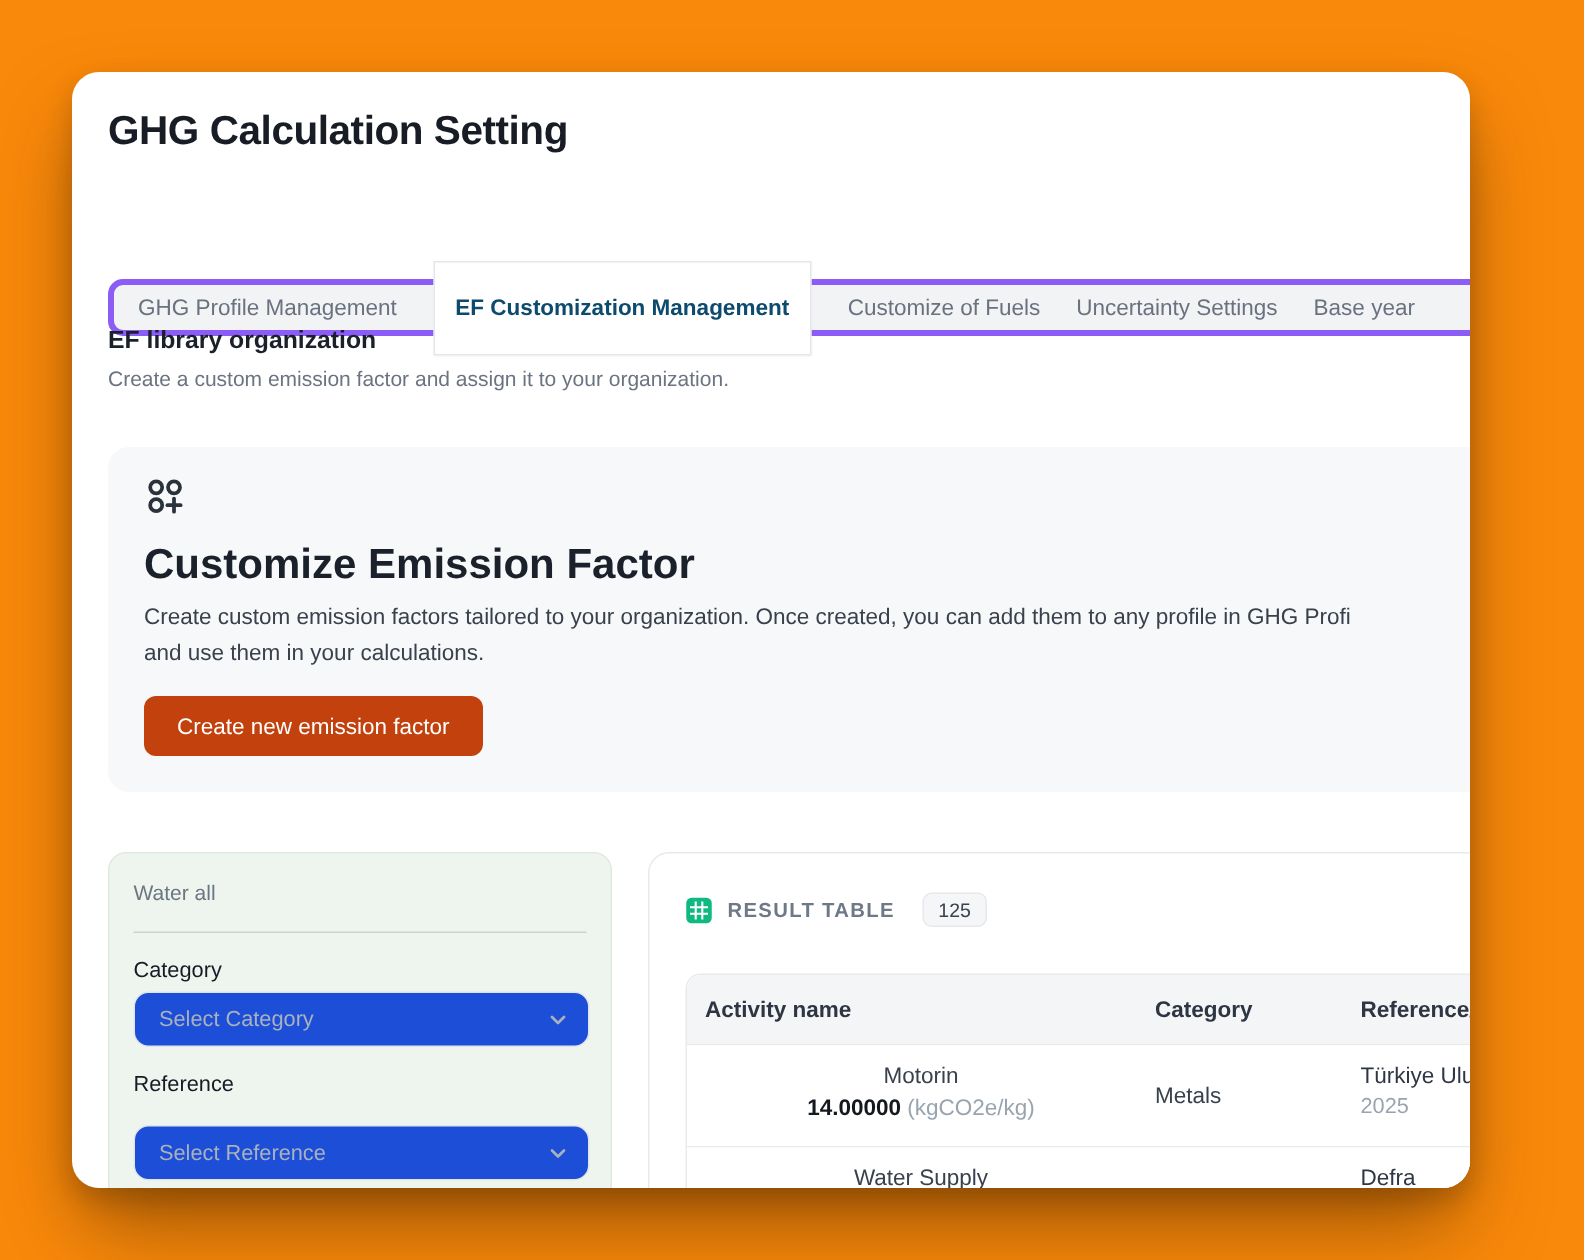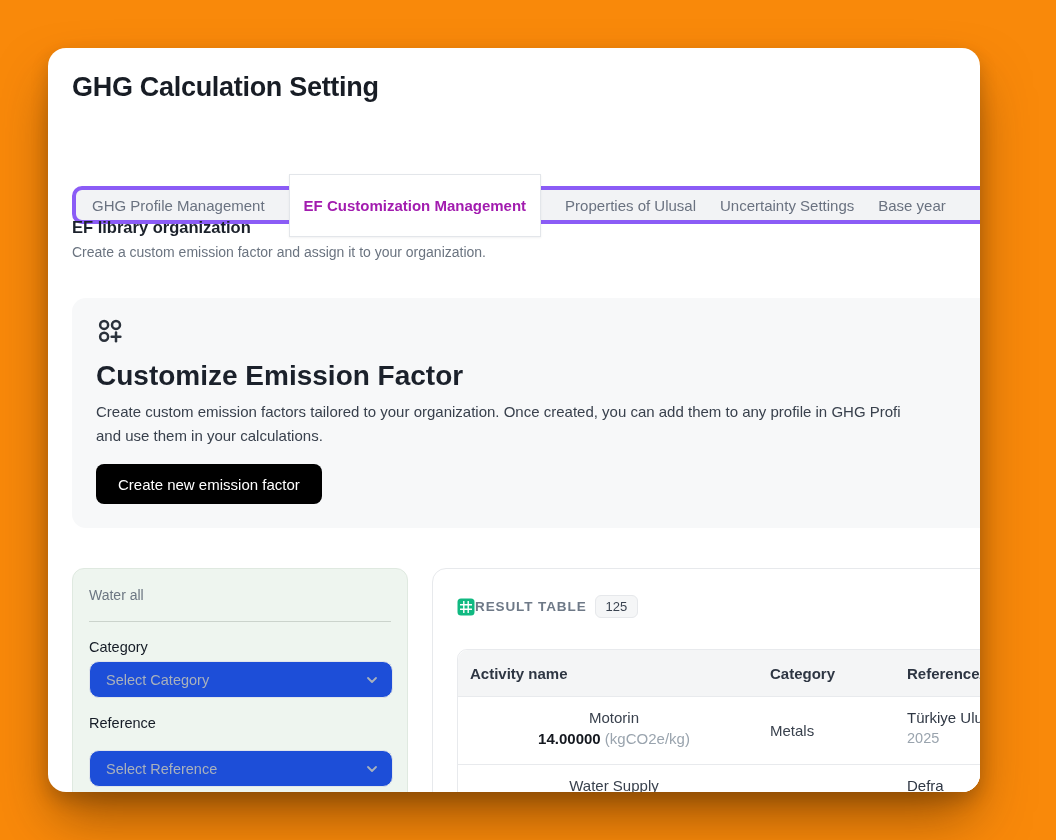--- a/index.html
+++ b/index.html
@@ -22,21 +22,21 @@
   
   .tabs {
     position:absolute; left:24px; top:94px; width:924px; height:38px;
     background:#F2F3F5; border:4px solid #8b5cf6; border-radius:10px;
     display:flex; align-items:center; gap:24px; padding:0 16px;
     font-size:15px; color:#6A7280; white-space:nowrap;margin-top:44px;
   }
   .tab { cursor:default; }
   .tab.active {
     background:#ffffff; border:1px solid #E3E6EA; border-radius:0;
-    padding:22px 14px; color:#a21caf; font-weight:700;
+    padding:22px 14px; color:#0c4a6e; font-weight:700;
     box-shadow:0 1px 2px rgba(16,24,40,.06);
   }
   .section-heading {
     position:absolute; left:24px; top:170px;
     font-size:16.5px; font-weight:700; color:#1B212B;
   }
   .section-sub {
     position:absolute; left:24px; top:196px;
     font-size:14px; color:#6B7480;
   }
@@ -51,21 +51,21 @@
     font-size:28px; font-weight:700; color:#1B212B;
   }
   .customize-desc {
     position:absolute; left:24px; top:102px; width:990px;
     font-size:15px; line-height:24px; color:#39414D;
     white-space:nowrap; overflow:hidden;
   }
   .create-btn {
     position:absolute; left:24px; top:166px; height:40px;
     display:inline-flex; align-items:center; padding:0 22px;
-    background:#000000; border:none; border-radius:8px;
+    background:#c2410c; border:none; border-radius:8px;
     color:#ffffff; font-size:15px; font-family:inherit; cursor:pointer;
   }
   
   .filter-panel {
     position:absolute; left:24px; top:520px; width:336px; height:320px;
     background:#EEF5EF; border:1px solid #DFE9E0; border-radius:12px;
   }
   .clear-all {
     position:absolute; left:16px; top:18px;
     font-size:14px; color:#6C7682; cursor:pointer;
@@ -85,21 +85,21 @@
   .select-category { top:92px; }
   .select-reference { top:181px;justify-content:space-between; }
   .select-placeholder { font-size:14.5px; color:#A9B1BC; flex:1; }
   
   .result-card {
     position:absolute; left:384px; top:520px; width:700px; height:420px;
     background:#ffffff; border:1px solid #E7E9EC; border-radius:14px;
   }
   .result-header {
     position:absolute; left:24px; top:26px;
-    display:flex; align-items:center; 
+    display:flex; align-items:center; gap:10px;
   }
   .result-title {
     font-size:13.5px; font-weight:700; letter-spacing:0.9px; color:#6E7987;
   }
   .count-badge {
     margin-left:8px; padding:3px 10px;
     background:#F5F6F7; border:1px solid #E6E8EB; border-radius:6px;
     font-size:13px; color:#3A4350;
   }
   .result-table {
@@ -132,21 +132,21 @@
 </head>
 <body>
 
 <div class="app-card">
 
   <h1 class="page-title">GHG Calculation Setting</h1>
 
   <div class="tabs">
     <span class="tab">GHG Profile Management</span>
     <span class="tab active">EF Customization Management</span>
-    <span class="tab">Properties of Ulusal</span>
+    <span class="tab">Customize of Fuels</span>
     <span class="tab">Uncertainty Settings</span>
     <span class="tab">Base year</span>
   </div>
 
   <div class="section-heading">EF library organization</div>
   <div class="section-sub">Create a custom emission factor and assign it to your organization.</div>
 
   <div class="customize-card">
     <svg class="grid-plus-icon" width="30" height="30" viewBox="0 0 24 24" fill="none" stroke="#2B323C" stroke-width="2" stroke-linecap="round">
       <circle cx="6.5" cy="5.5" r="3.2"></circle>

